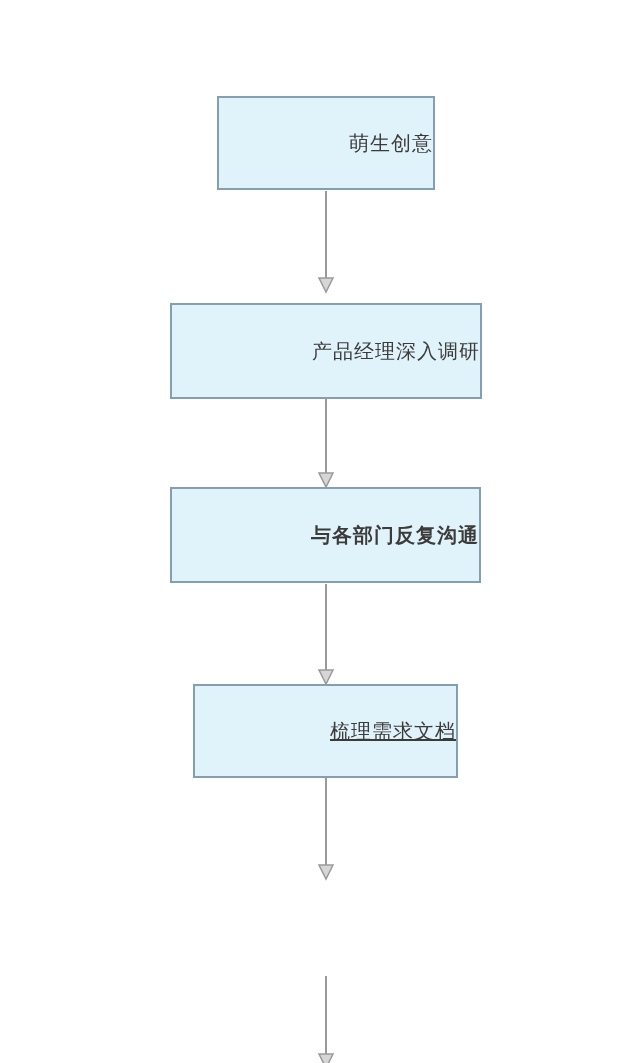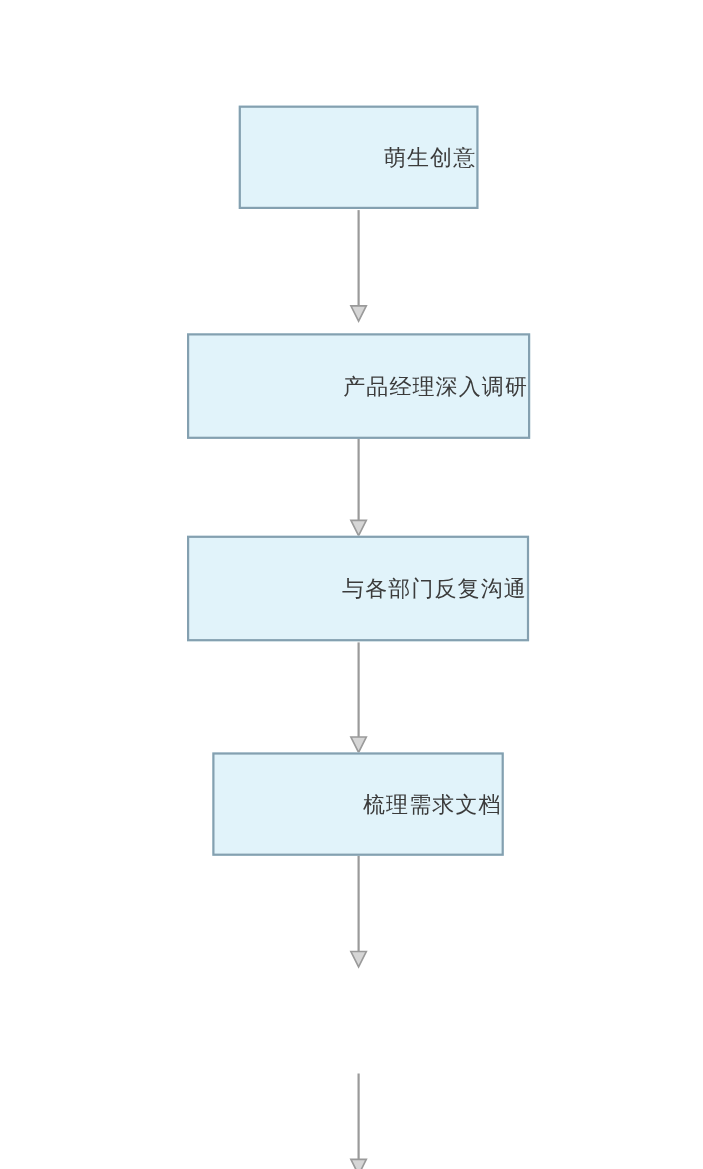--- a/index.html
+++ b/index.html
@@ -48,22 +48,22 @@
     display: flex;
     align-items: center;
     justify-content: flex-end;
     font-size: 20px;
     color: var(--text);
     letter-spacing: 1px;
     white-space: nowrap;
   }
   .node-1 { left: 217px; top: 96px;  width: 218px; height: 94px; }
   .node-2 { left: 170px; top: 292px; width: 312px; height: 96px; margin-top: 11px; }
-  .node-3 { left: 170px; top: 487px; width: 311px; height: 96px; }
-  .node-4 { left: 193px; top: 684px; width: 265px; height: 94px; }
+  .node-3 { left: 170px; top: 487px; width: 311px; height: 96px; font-weight: bold; }
+  .node-4 { left: 193px; top: 684px; width: 265px; height: 94px; text-decoration: underline; }
   .node-5 { left: 158px; top: 879px; width: 337px; height: 96px; }
 </style>
 </head>
 <body>
 
 <div class="canvas">
 
   <svg class="arrows" viewBox="0 0 639 1063" xmlns="http://www.w3.org/2000/svg">
     <g>
       <line x1="326" y1="191" x2="326" y2="278"></line>

